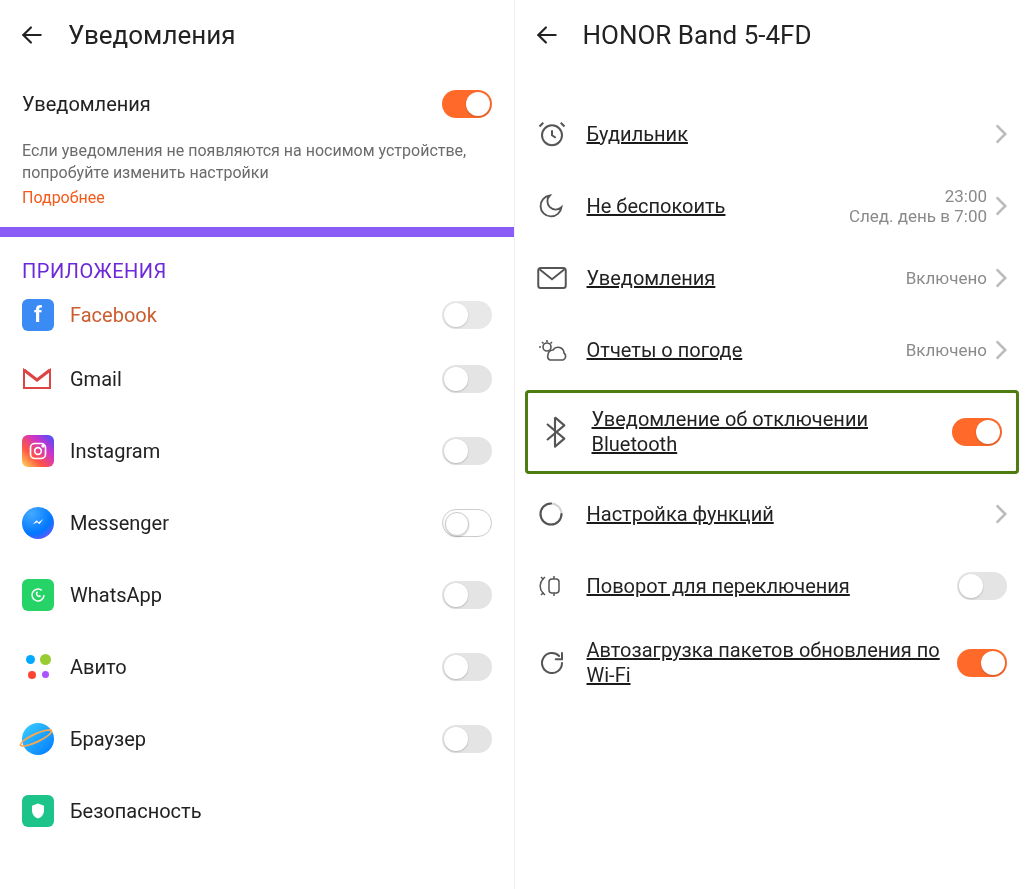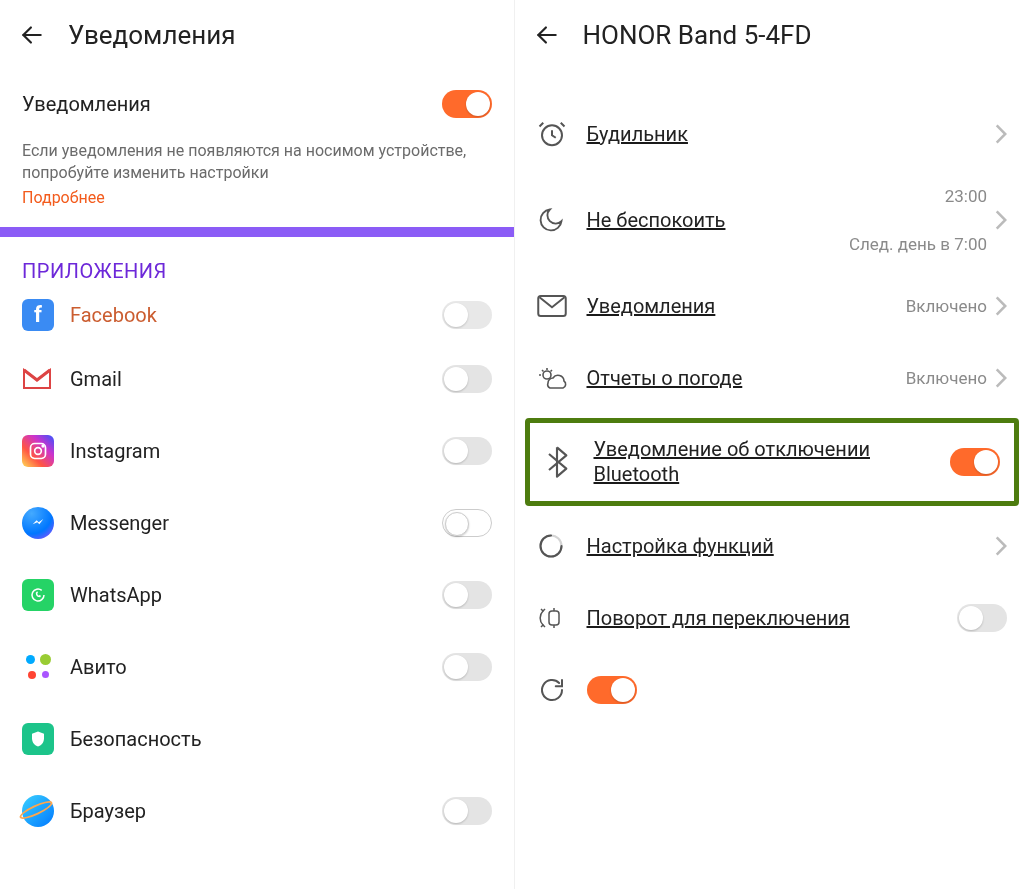--- a/index.html
+++ b/index.html
@@ -72,21 +72,20 @@
   }
   .row .label-main { font-size: 20px; color: #222; line-height: 1.25; }
   .row .trail {
     display: flex;
     flex-direction: column;
     align-items: flex-end;
     margin-right: 8px;
     color: #8a8a8a;
     font-size: 17px;
     text-align: right;
-    gap: 28px;
   }
   .chevron { color: #bcbcbc; }
   .helper-block {
     padding: 0 22px 18px 22px;
     font-size: 16px;
     color: #6b6b6b;
     line-height: 1.35;
     border-bottom: 10px solid #8b5cf6;
   }
   .helper-link { color: #f35b1c; display: inline-block; margin-top: 4px; }
@@ -109,21 +108,21 @@
   }
   .toggle .knob {
     position:absolute; top:2px; left:2px;
     width:24px; height:24px; border-radius:50%;
     background:#fff; box-shadow:0 1px 2px rgba(0,0,0,.2);
     transition: none;
   }
   .toggle.on { background:#ff6a2b; }
   .toggle.on .knob { left:24px; }
   .highlight-box {
-    border: 5px solid #4d7c0f;
+    border: 3px solid #4d7c0f;
     border-radius: 4px;
     margin: 4px 10px;
     padding: 4px 6px 4px 6px;
   }
   .highlight-box .row { padding: 10px 8px 10px 8px; min-height: auto;}
   svg { display:block; }
 </style>
 </head>
 <body>
 
@@ -230,39 +229,39 @@
       </div>
     </div>
     <div class="row-title">Авито</div>
     <div class="toggle">
         <div class="knob"></div>
       </div>
   </div>
 
   <div class="row">
     <div class="icon-box">
+      <div class="app-icon" style="background:linear-gradient(135deg,#3bd1ff,#0078ff);border-radius:50%;position:relative;">
+        <span style="position:absolute;width:36px;height:10px;border:2px solid #ffa64d;border-radius:50%;transform:rotate(-25deg);left:-4px;top:10px"></span>
+      </div>
+    </div>
+    <div class="row-title">Браузер</div>
+    <div class="toggle">
+        <div class="knob"></div>
+      </div>
+  </div>
+
+  <div class="row">
+    <div class="icon-box">
       <div class="app-icon" style="background:#1cc48a">
         <svg width="18" height="20" viewBox="0 0 24 24" fill="#fff">
             <path d="M12 2 L20 5 V11 C20 17 16 21 12 22 C8 21 4 17 4 11 V5 Z"></path>
           </svg>
       </div>
     </div>
     <div class="row-title">Безопасность</div>
-  </div>
-
-  <div class="row">
-    <div class="icon-box">
-      <div class="app-icon" style="background:linear-gradient(135deg,#3bd1ff,#0078ff);border-radius:50%;position:relative;">
-        <span style="position:absolute;width:36px;height:10px;border:2px solid #ffa64d;border-radius:50%;transform:rotate(-25deg);left:-4px;top:10px"></span>
-      </div>
-    </div>
-    <div class="row-title">Браузер</div>
-    <div class="toggle">
-        <div class="knob"></div>
-      </div>
   </div>
 </div>
 
 <div class="panel">
   <div class="header">
     <div class="back-arrow">
       <svg width="26" height="26" viewBox="0 0 24 24" fill="none" stroke="#222" stroke-width="2" stroke-linecap="round" stroke-linejoin="round">
           <line x1="20" y1="12" x2="4" y2="12"></line>
           <polyline points="11 5 4 12 11 19"></polyline>
         </svg>
@@ -393,17 +392,20 @@
       </div>
   </div>
 
   <div class="row">
     <div class="outline-icon">
       <svg width="30" height="30" viewBox="0 0 24 24" fill="none" stroke="#555" stroke-width="1.6" stroke-linecap="round">
           <path d="M20 12a8 8 0 1 1-2.3-5.6"></path>
           <polyline points="20 4 20 9 15 9"></polyline>
         </svg>
     </div>
+    <div class="label-col">
+        <div class="label-main">Автозагрузка пакетов обновления по Wi-Fi</div>
+      </div>
     <div class="toggle on">
         <div class="knob"></div>
       </div>
   </div>
 </div>
 
 </body></html>

